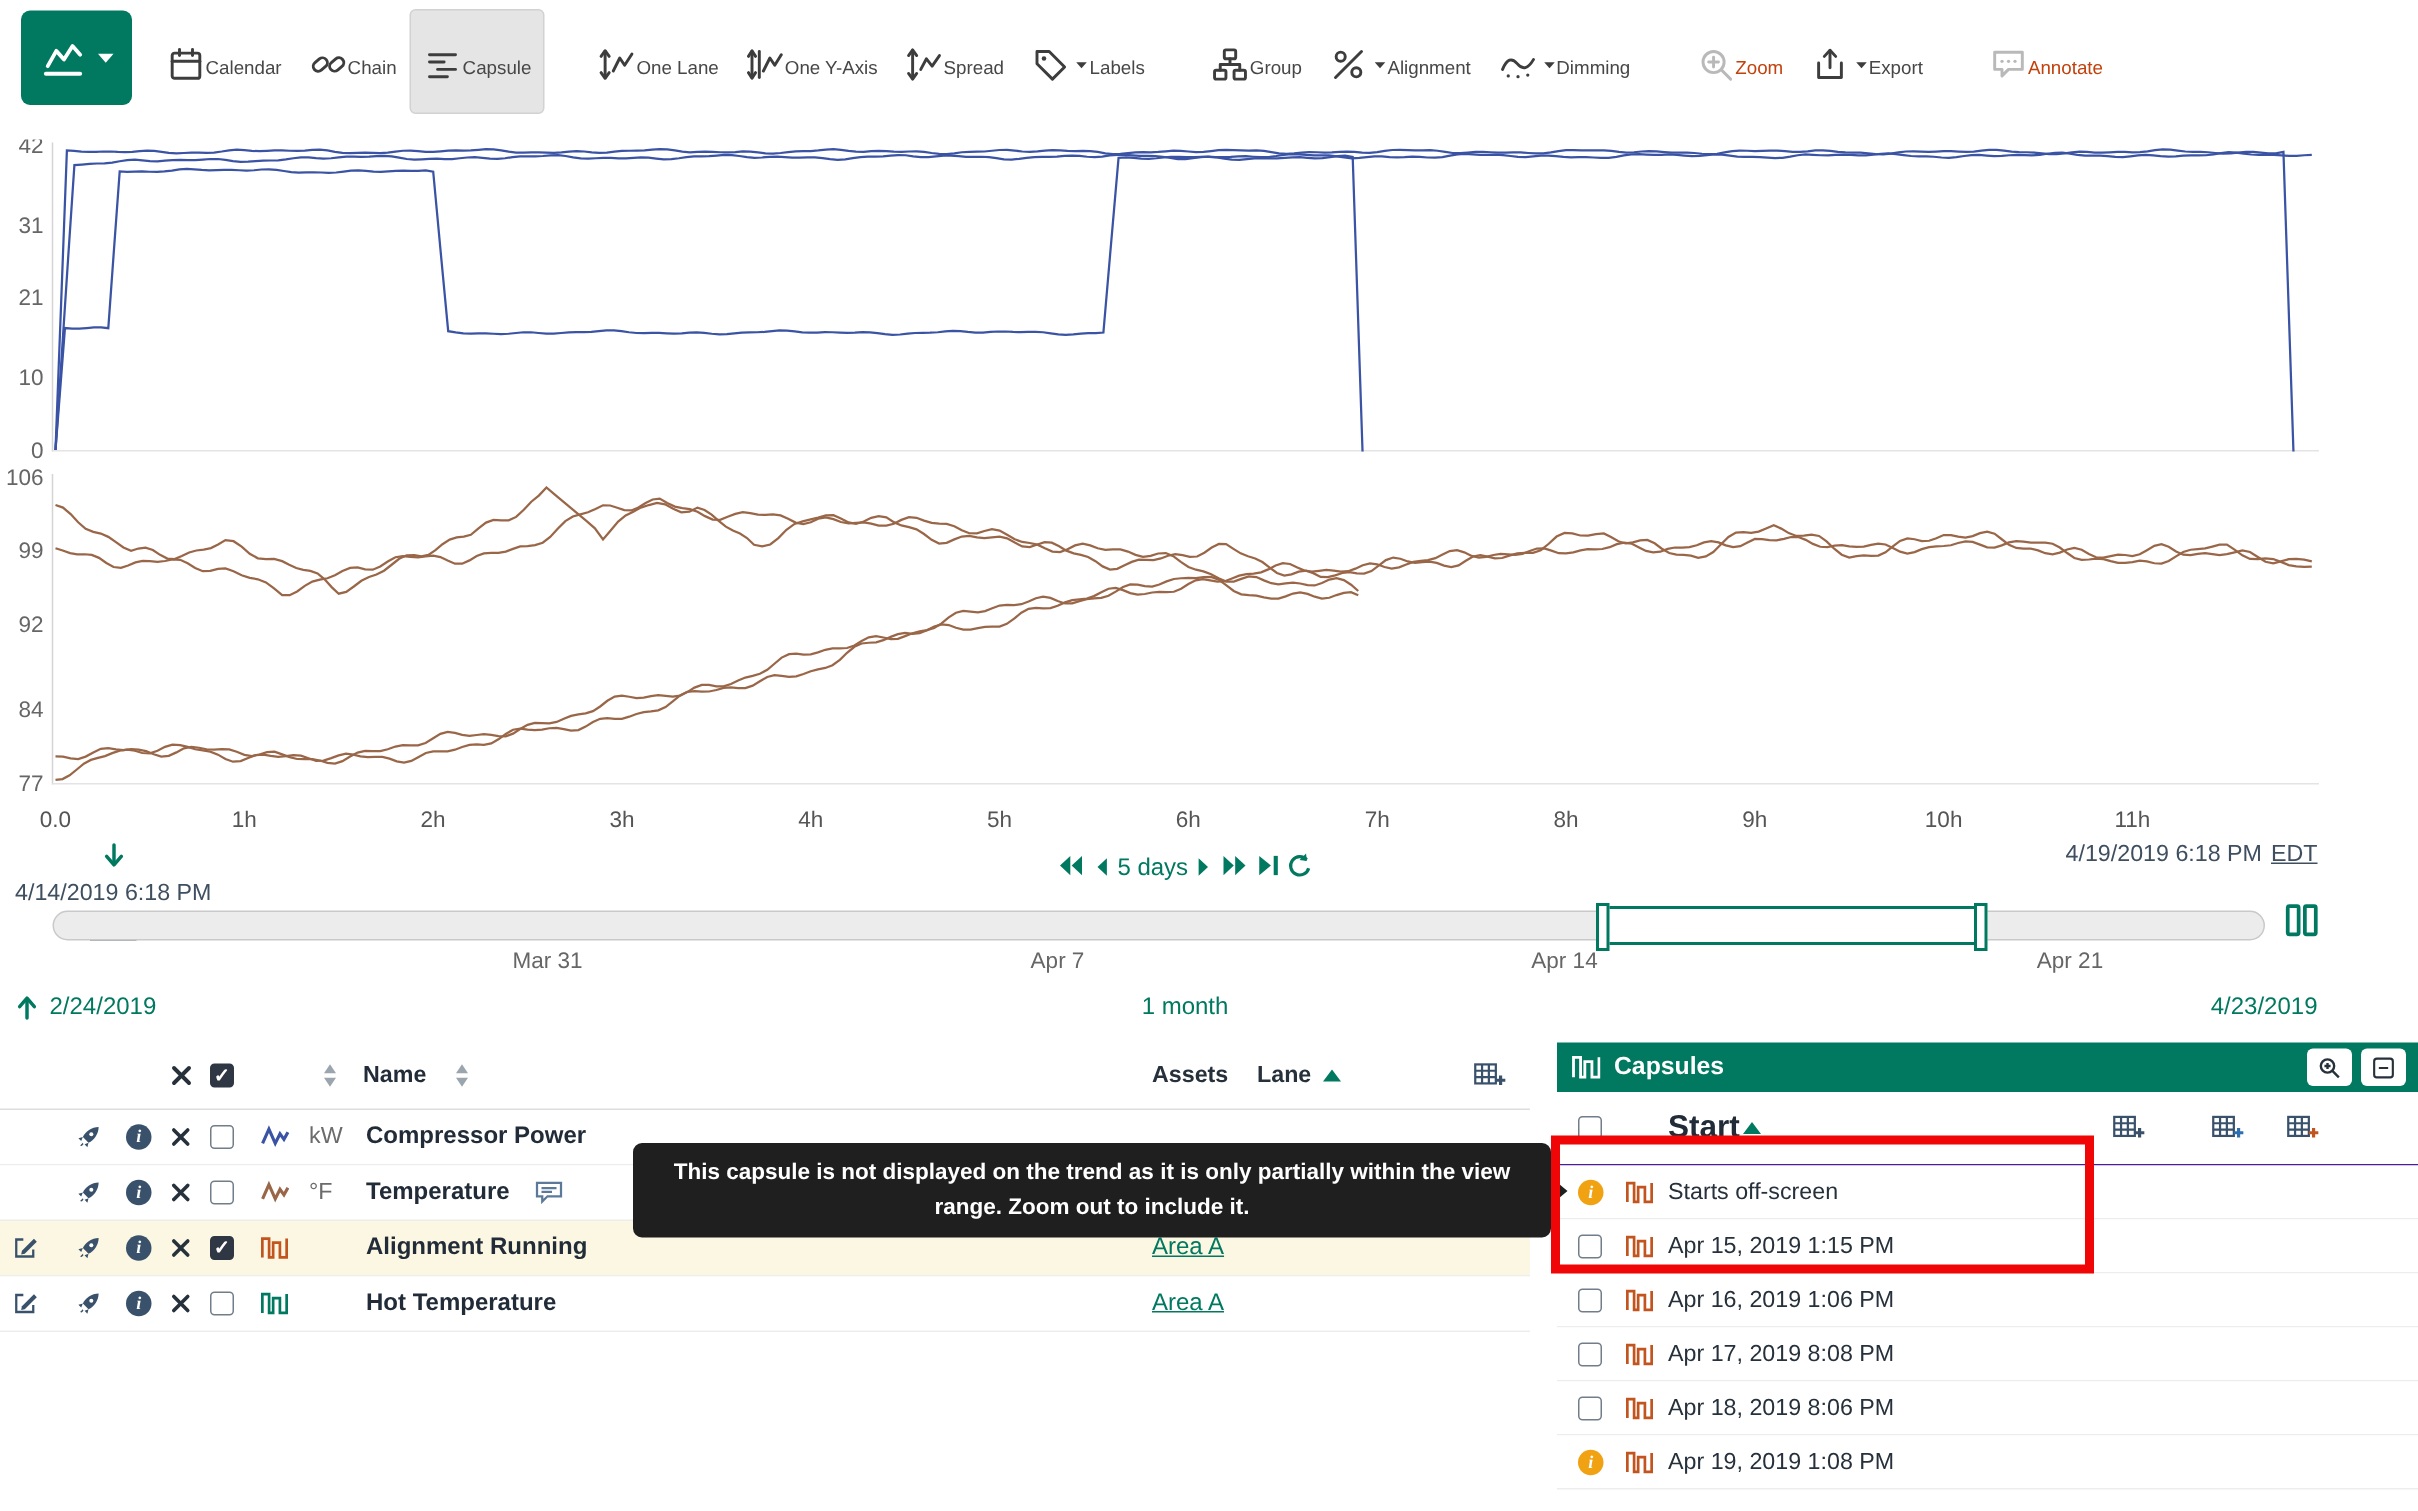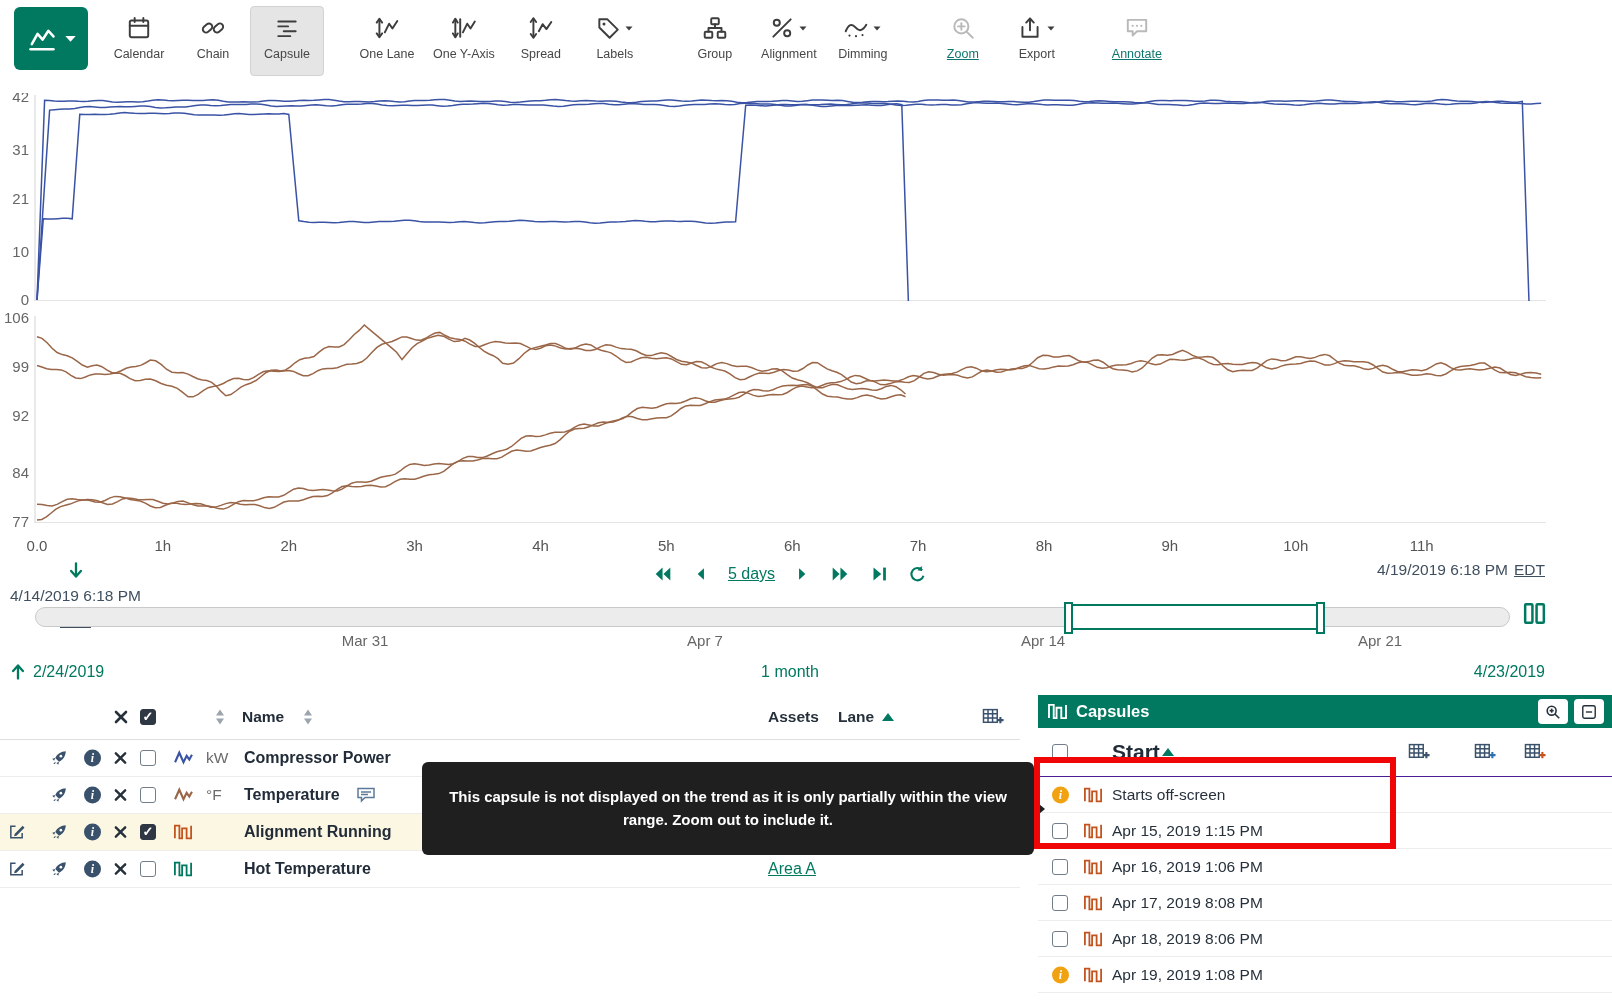--- a/index.html
+++ b/index.html
@@ -5,38 +5,38 @@
   html,body{margin:0;padding:0;background:#fff;}
   .app{position:relative;width:1612px;height:1007px;background:#fff;overflow:hidden;
        font-family:"Liberation Sans",sans-serif;color:#26313c;}
   svg{display:block}
 
   
   .toolbar{position:absolute;left:0;top:0;width:1612px;height:90px;background:#fff;}
   .logo-btn{position:absolute;left:14px;top:7px;width:74px;height:63px;background:#007960;
             border:none;border-radius:6px;display:flex;align-items:center;justify-content:center;gap:5px;cursor:pointer;}
   #tb-buttons{position:absolute;left:102px;top:6px;height:70px;display:flex;align-items:stretch;}
-  .tbtn{display:flex;flex-direction:column;align-items:center;justify-content:flex-start;
+  .tbtn{display:flex;flex-direction:row;align-items:center;justify-content:flex-start;
         padding:7px 9px 4px 9px;min-width:56px;border-radius:4px;color:#474747;background:transparent;}
   .tbtn .ic{height:30px;display:flex;align-items:center;gap:3px;color:#3d3d3d;}
   .tbtn .lbl{font-size:12.5px;margin-top:4px;white-space:nowrap;}
   .tbtn.active{background:#e5e5e5;border:1px solid #d2d2d2;padding:6px 8px 3px 8px;}
-  .tbtn.disabled{color:#0f766e;text-decoration:underline;}
+  .tbtn.disabled{color:#c2410c;}
   .tbtn.disabled .ic{color:#b9b9b9;}
   .tbtn.gstart{margin-left:26px;}
 
   
   .chart{position:absolute;left:0;top:93px;width:1372px;height:470px;}
 
   
   .range-row{position:absolute;left:0;top:560px;width:1612px;height:28px;font-size:15.5px;color:#3f4f5f;}
   .rr-left{position:absolute;left:10px;top:1px;display:flex;gap:7px;align-items:center;flex-direction:column;}
   .rr-right{position:absolute;right:67px;top:1px;display:flex;gap:6px;align-items:center;}
-  .rr-center{position:absolute;left:35px;right:67px;top:0;display:flex;justify-content:center;gap:17px;
-             align-items:center;color:#007960;height:28px;text-decoration:underline;}
+  .rr-center{position:absolute;left:35px;right:67px;top:0;display:flex;justify-content:center;
+             align-items:flex-end;color:#007960;height:28px;}
   .rr-center .navic{display:flex;align-items:center;cursor:pointer;}
   .dur{color:#007960;font-size:16px;}
   .tz{color:#3f4f5f;text-decoration:underline;cursor:pointer;}
   .grn{color:#007960;}
 
   
   .overview{position:absolute;left:35px;top:604px;width:1475px;height:26px;}
   .ov-bar{position:absolute;left:0;top:3px;width:1475px;height:20px;background:#ececec;
           border:1px solid #c9c9c9;border-radius:10px;box-sizing:border-box;}
   .ov-sel{position:absolute;left:1033px;top:0;width:253px;height:26px;border:2px solid #007960;
@@ -97,21 +97,21 @@
   .sortpair{display:inline-flex;flex-direction:column;gap:3px;}
   .tri-u{width:0;height:0;border-left:4.5px solid transparent;border-right:4.5px solid transparent;
          border-bottom:6px solid #9aa5ad;}
   .tri-d{width:0;height:0;border-left:4.5px solid transparent;border-right:4.5px solid transparent;
          border-top:6px solid #9aa5ad;}
   .tri-green{width:0;height:0;border-left:6px solid transparent;border-right:6px solid transparent;
              border-bottom:8px solid #007960;}
 
   
   .tooltip{position:absolute;left:422px;top:762px;width:612px;box-sizing:border-box;background:#1f1f1f;
-           color:#fff;border-radius:6px;padding:24px 18px;font-size:15px;font-weight:bold;text-align:center;
+           color:#fff;border-radius:6px;padding:9px 18px;font-size:15px;font-weight:bold;text-align:center;
            line-height:1.5;z-index:40;}
   .tooltip .arrow{position:absolute;right:-11px;top:50%;margin-top:-10px;width:0;height:0;
                   border-top:10px solid transparent;border-bottom:10px solid transparent;
                   border-left:12px solid #1f1f1f;}
   .redbox{position:absolute;left:1034px;top:757px;width:350px;height:80px;border:6px solid #f00606;
           z-index:50;pointer-events:none;}
 </style>
 </head>
 <body>
 

